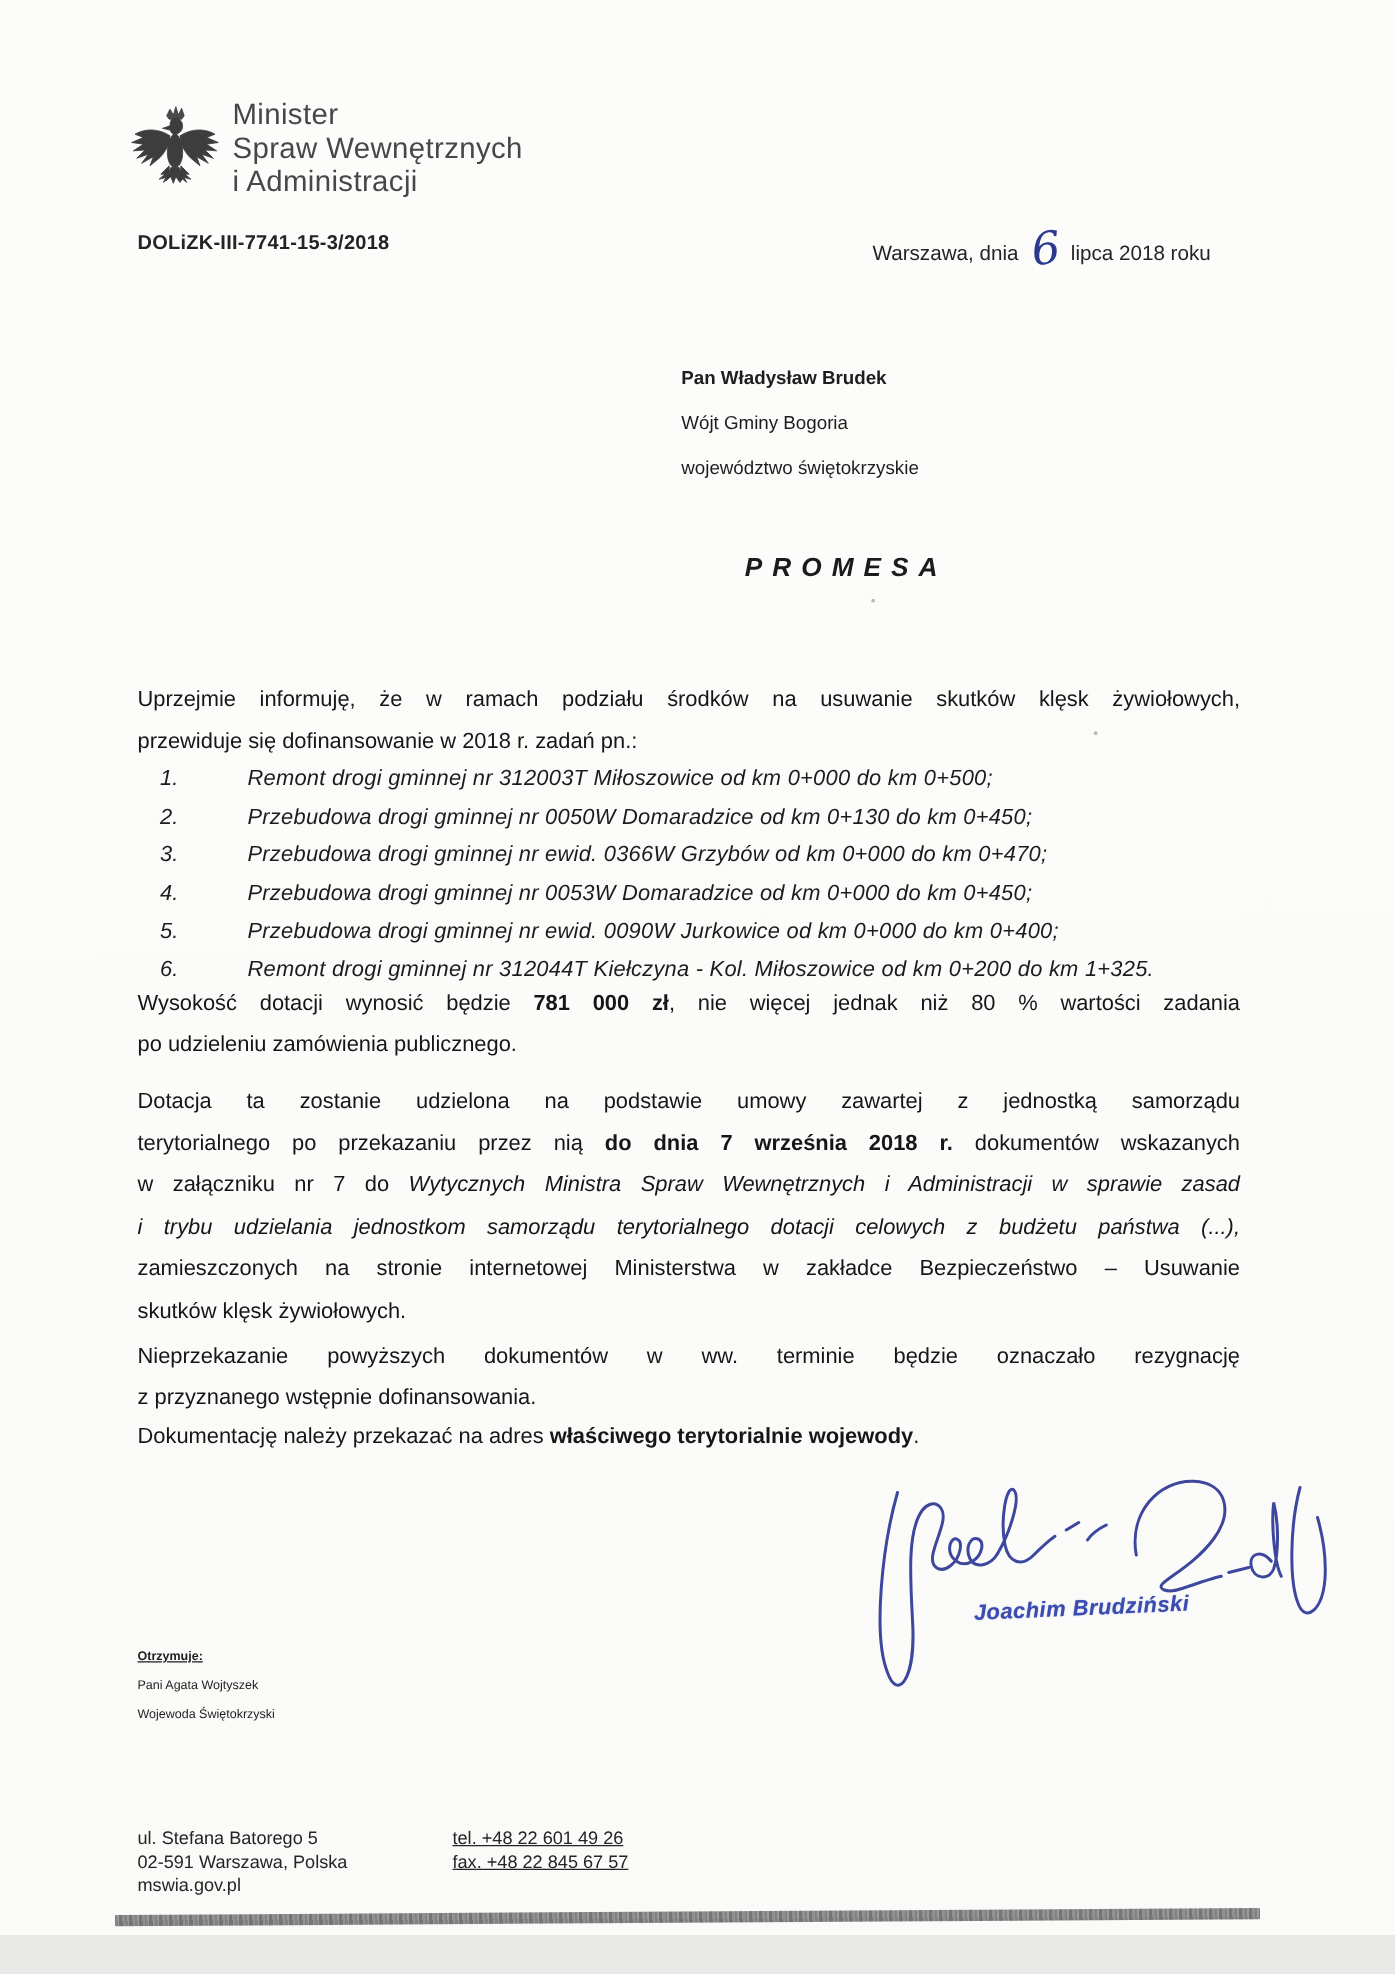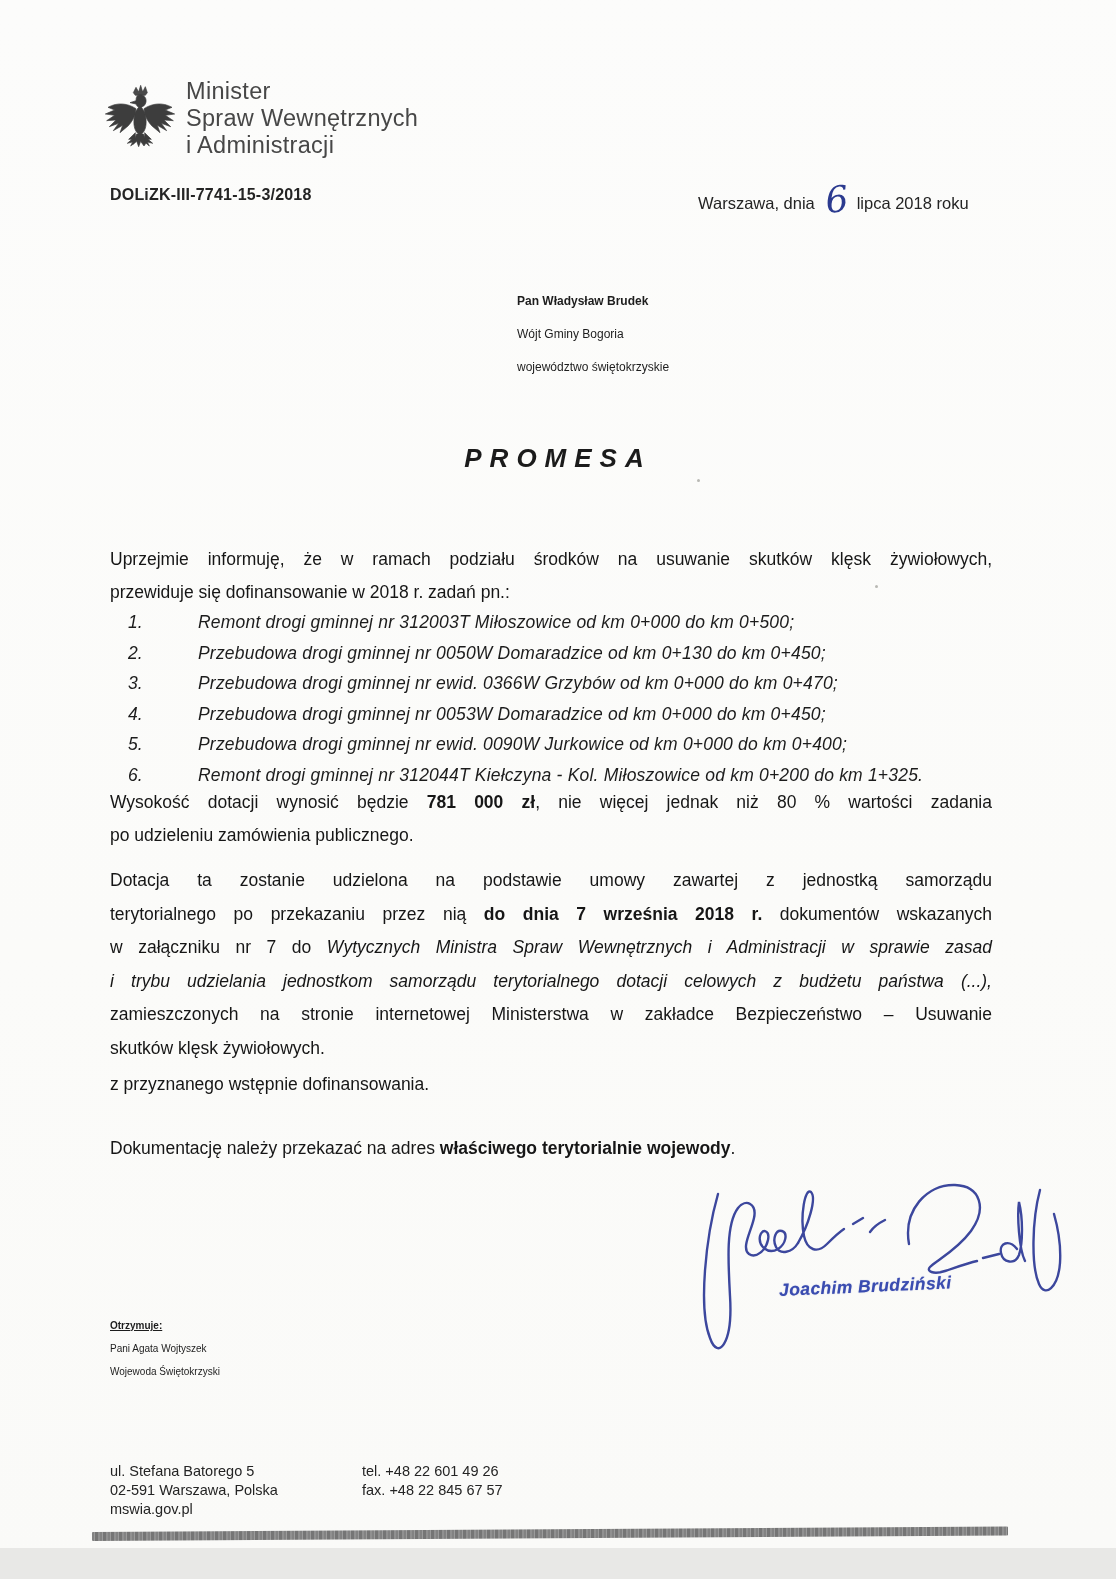--- a/index.html
+++ b/index.html
@@ -19,27 +19,27 @@
   .ministry { position:absolute; left:186px; top:78px; font-size:23.5px; line-height:27px; color:#474747; letter-spacing:0.3px; }
   .refnum { position:absolute; left:110px; top:186px; font-size:16px; font-weight:600; color:#242424; letter-spacing:0.2px; }
   .dateline { position:absolute; left:698px; top:176px; display:flex; align-items:baseline; font-size:16.5px; color:#242424; }
   .hand-day {
     font-family:"DejaVu Serif", serif; font-style:italic;
     font-size:36px; color:#2b3a8f; margin:0 9px 0 10px;
     transform:rotate(-6deg) translateY(3px); display:inline-block; font-weight:400;
   }
 
   
-  .addressee { position:absolute; left:517px; top:294px; font-size:12px; color:#1d1d1d; }
+  .addressee { position:absolute; left:545px; top:294px; font-size:15px; color:#1d1d1d; }
   .addressee .name { font-weight:bold; }
   .addressee div { margin-bottom:19px; }
 
   .doc-title {
-    position:absolute; left:358px; top:443px; width:400px; text-align:center;
-    font-size:26px; font-weight:bold; font-style:italic; letter-spacing:8px; color:#1b1b1b;
+    position:absolute; left:358px; top:443px; width:400px; text-align:right;
+    font-size:21px; font-weight:bold; font-style:italic; letter-spacing:8px; color:#1b1b1b;
   }
 
   
   .para { position:absolute; left:110px; width:882px; font-size:17.5px; color:#161616; }
   .tline { line-height:33px; white-space:normal; }
   .just { text-align:justify; text-align-last:justify; }
   .b { font-weight:bold; }
   .i { font-style:italic; }
 
   .p-intro { top:543px; }
@@ -66,21 +66,21 @@
     white-space:nowrap;
   }
 
   
   .recipients { position:absolute; left:110px; top:1314px; font-size:10px; line-height:23px; color:#1d1d1d; }
   .recipients .label { font-weight:bold; text-decoration:underline; }
 
   
   .footer-col { position:absolute; font-size:14.5px; line-height:19px; color:#242424; }
   .footer-address { left:110px; top:1462px; }
-  .footer-contact { left:362px; top:1462px; }
+  .footer-contact { left:362px; top:1462px;text-decoration:underline; }
   .footer-bar {
     position:absolute; left:92px; top:1532px; width:916px; height:9px;
     background:repeating-linear-gradient(90deg,#828282 0 2px,#9b9b9b 2px 3px,#757575 3px 6px,#909090 6px 8px);
     transform:rotate(-0.35deg); transform-origin:left center;
     border-radius:1px;
   }
 
   
   .speck { position:absolute; width:3px; height:3px; background:#b9b9b4; border-radius:50%; }
 </style>
@@ -171,20 +171,21 @@
     </div>
   <div class="para p-grant">
       <div class="tline just"><span>Dotacja ta zostanie udzielona na podstawie umowy zawartej z jednostką samorządu</span></div>
       <div class="tline just"><span>terytorialnego po przekazaniu przez nią </span><span class="b">do dnia 7 września 2018 r.</span><span> dokumentów wskazanych</span></div>
       <div class="tline just"><span>w załączniku nr 7 do </span><span class="i">Wytycznych Ministra Spraw Wewnętrznych i Administracji w sprawie zasad</span></div>
       <div class="tline just"><span class="i">i trybu udzielania jednostkom samorządu terytorialnego dotacji celowych z budżetu państwa (...),</span></div>
       <div class="tline just"><span>zamieszczonych na stronie internetowej Ministerstwa w zakładce Bezpieczeństwo – Usuwanie</span></div>
       <div class="tline"><span>skutków klęsk żywiołowych.</span></div>
     </div>
   <div class="para p-warning">
+      <div class="tline just"><span>Nieprzekazanie powyższych dokumentów w ww. terminie będzie oznaczało rezygnację</span></div>
       <div class="tline"><span>z przyznanego wstępnie dofinansowania.</span></div>
     </div>
   <div class="para p-docs">
       <div class="tline"><span>Dokumentację należy przekazać na adres </span><span class="b">właściwego terytorialnie wojewody</span><span>.</span></div>
     </div>
 
   <div class="sig-wrap">
     <svg viewBox="0 0 395 218" xmlns="http://www.w3.org/2000/svg" fill="none" stroke="#2c3896" stroke-width="2.4" stroke-linecap="round" opacity="0.92">
       <path d="M42 38 C30 80 22 152 34 182 C42 205 57 188 54 140 C52 104 50 68 62 52 C70 42 81 48 78 62 C75 76 65 92 73 98 C80 103 90 94 92 84 C94 74 86 72 84 80 C82 90 92 99 102 93 C110 88 112 77 106 75 C100 73 96 83 100 91 C104 99 116 97 122 87"></path>
       <path d="M122 87 C132 70 141 42 135 36 C129 31 124 60 128 80 C131 94 141 98 151 88 C157 82 162 77 168 73"></path>

